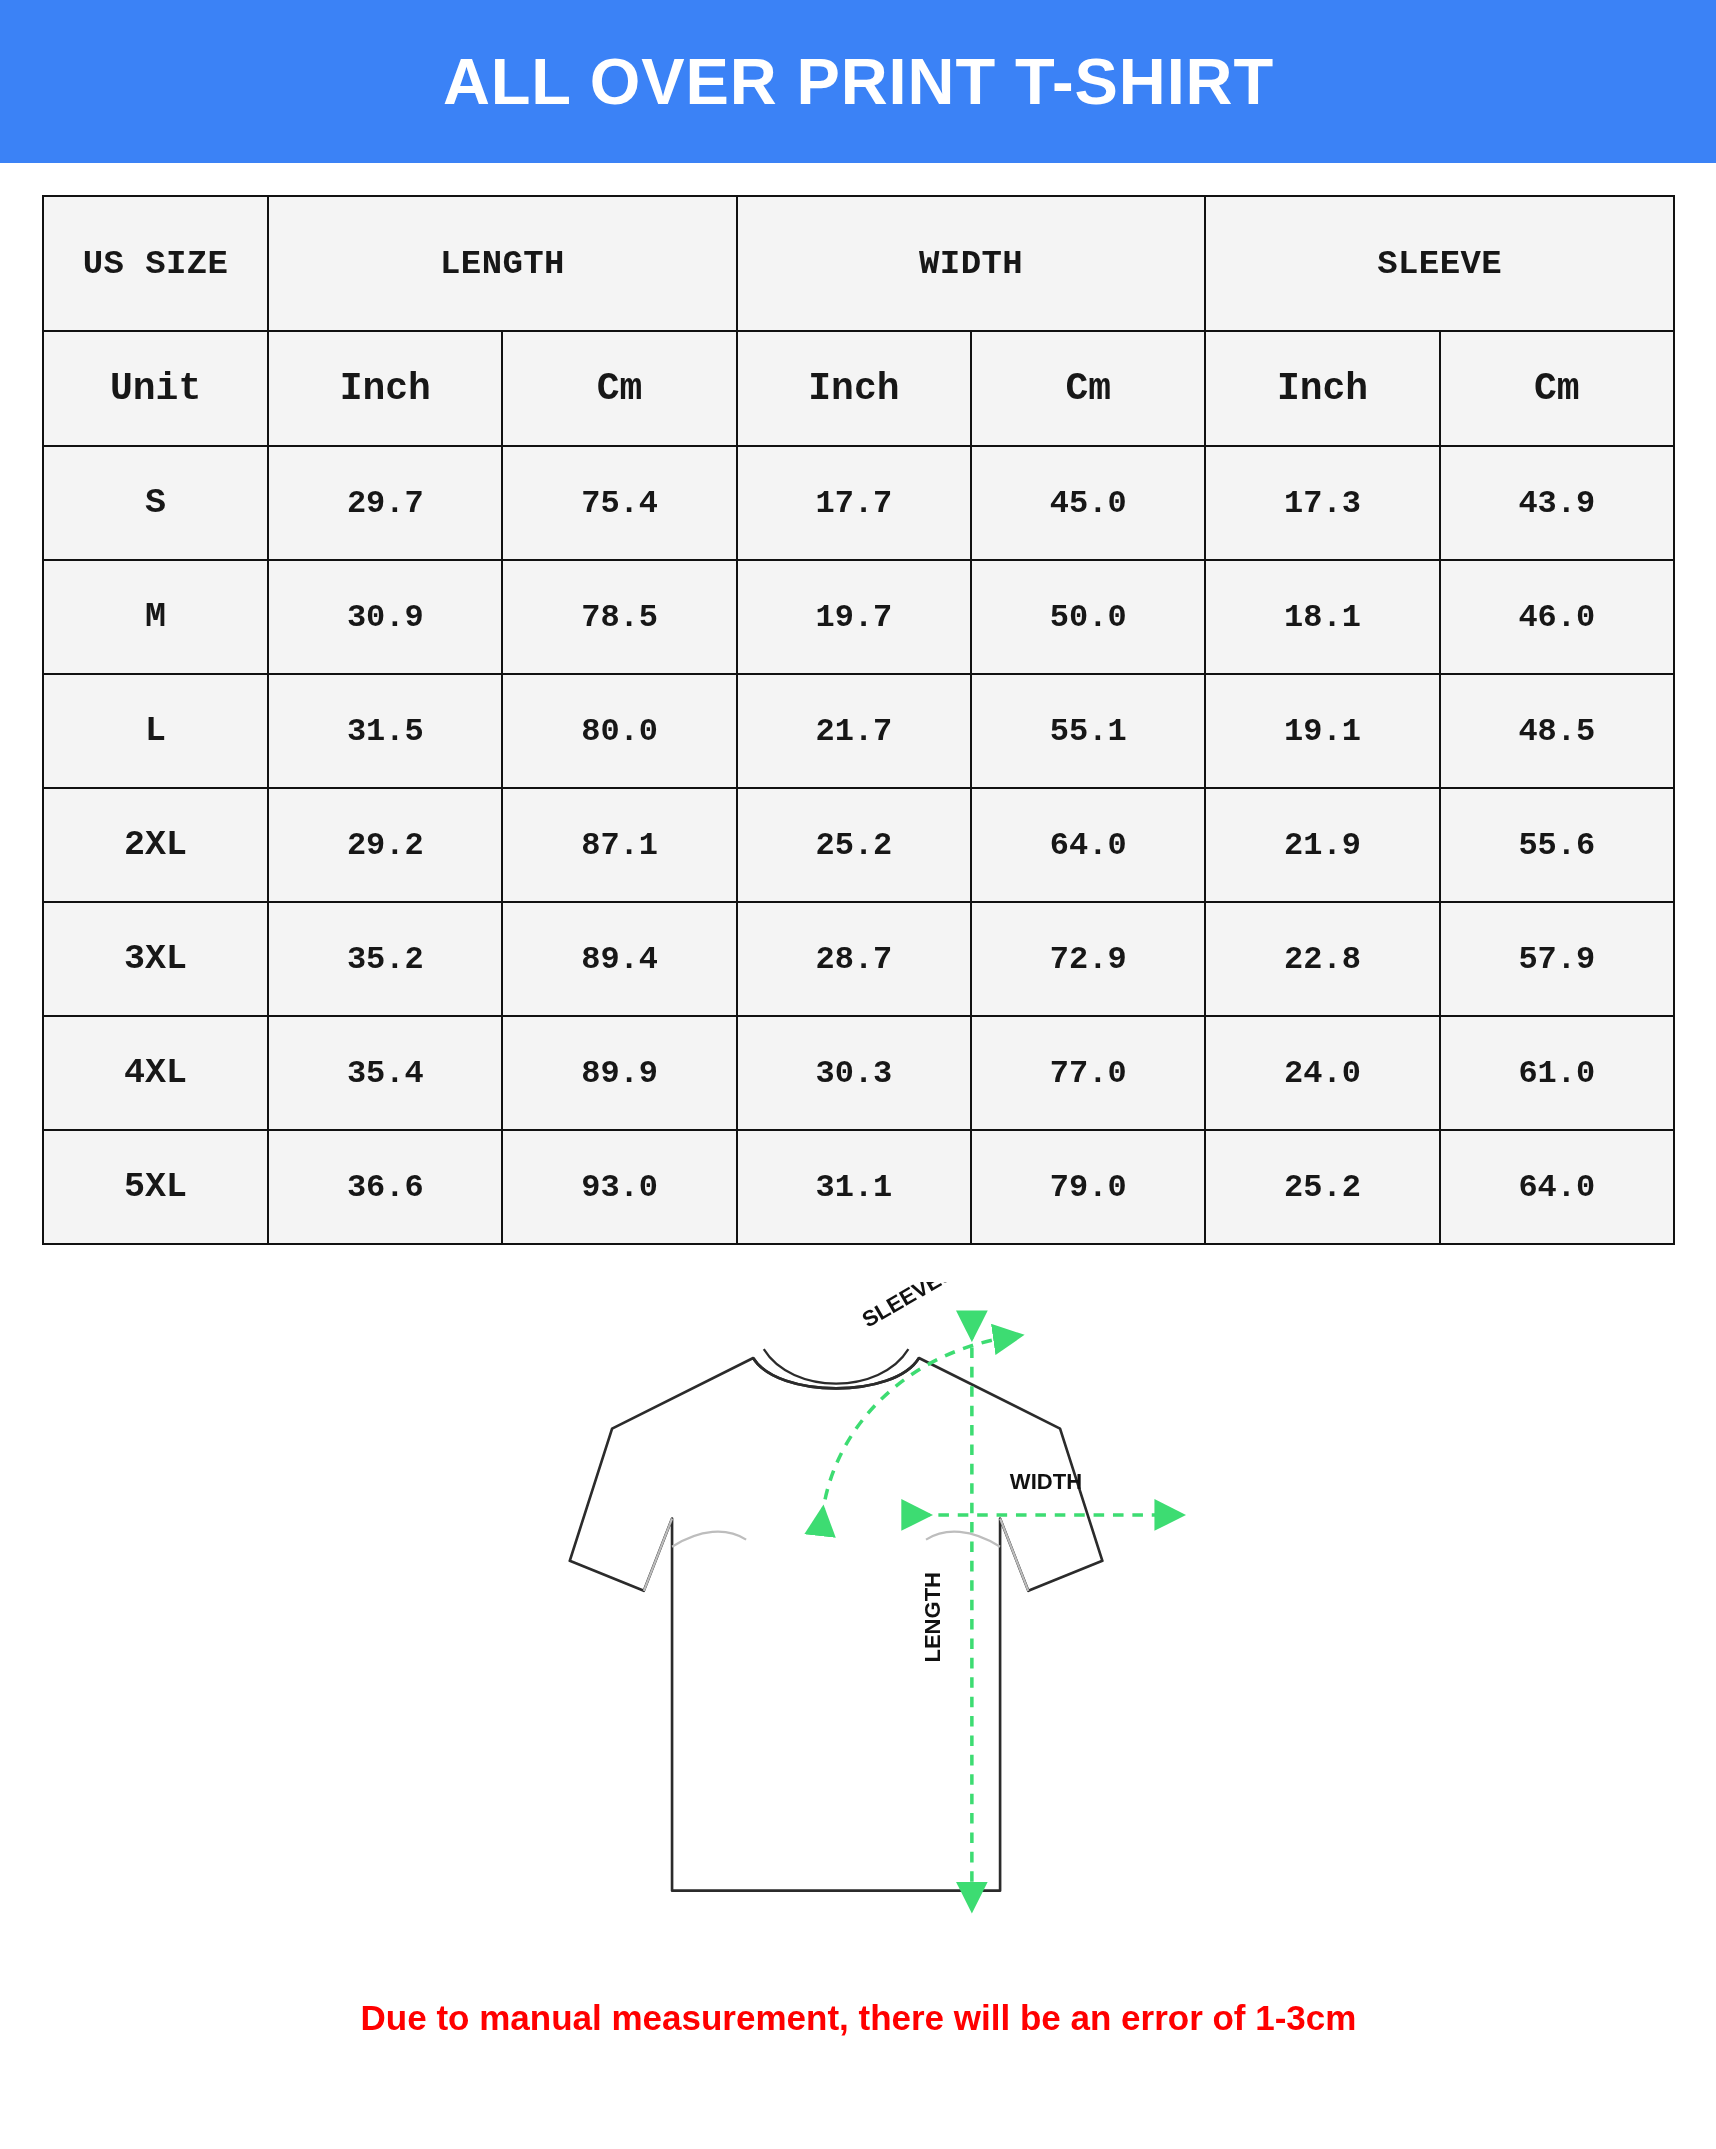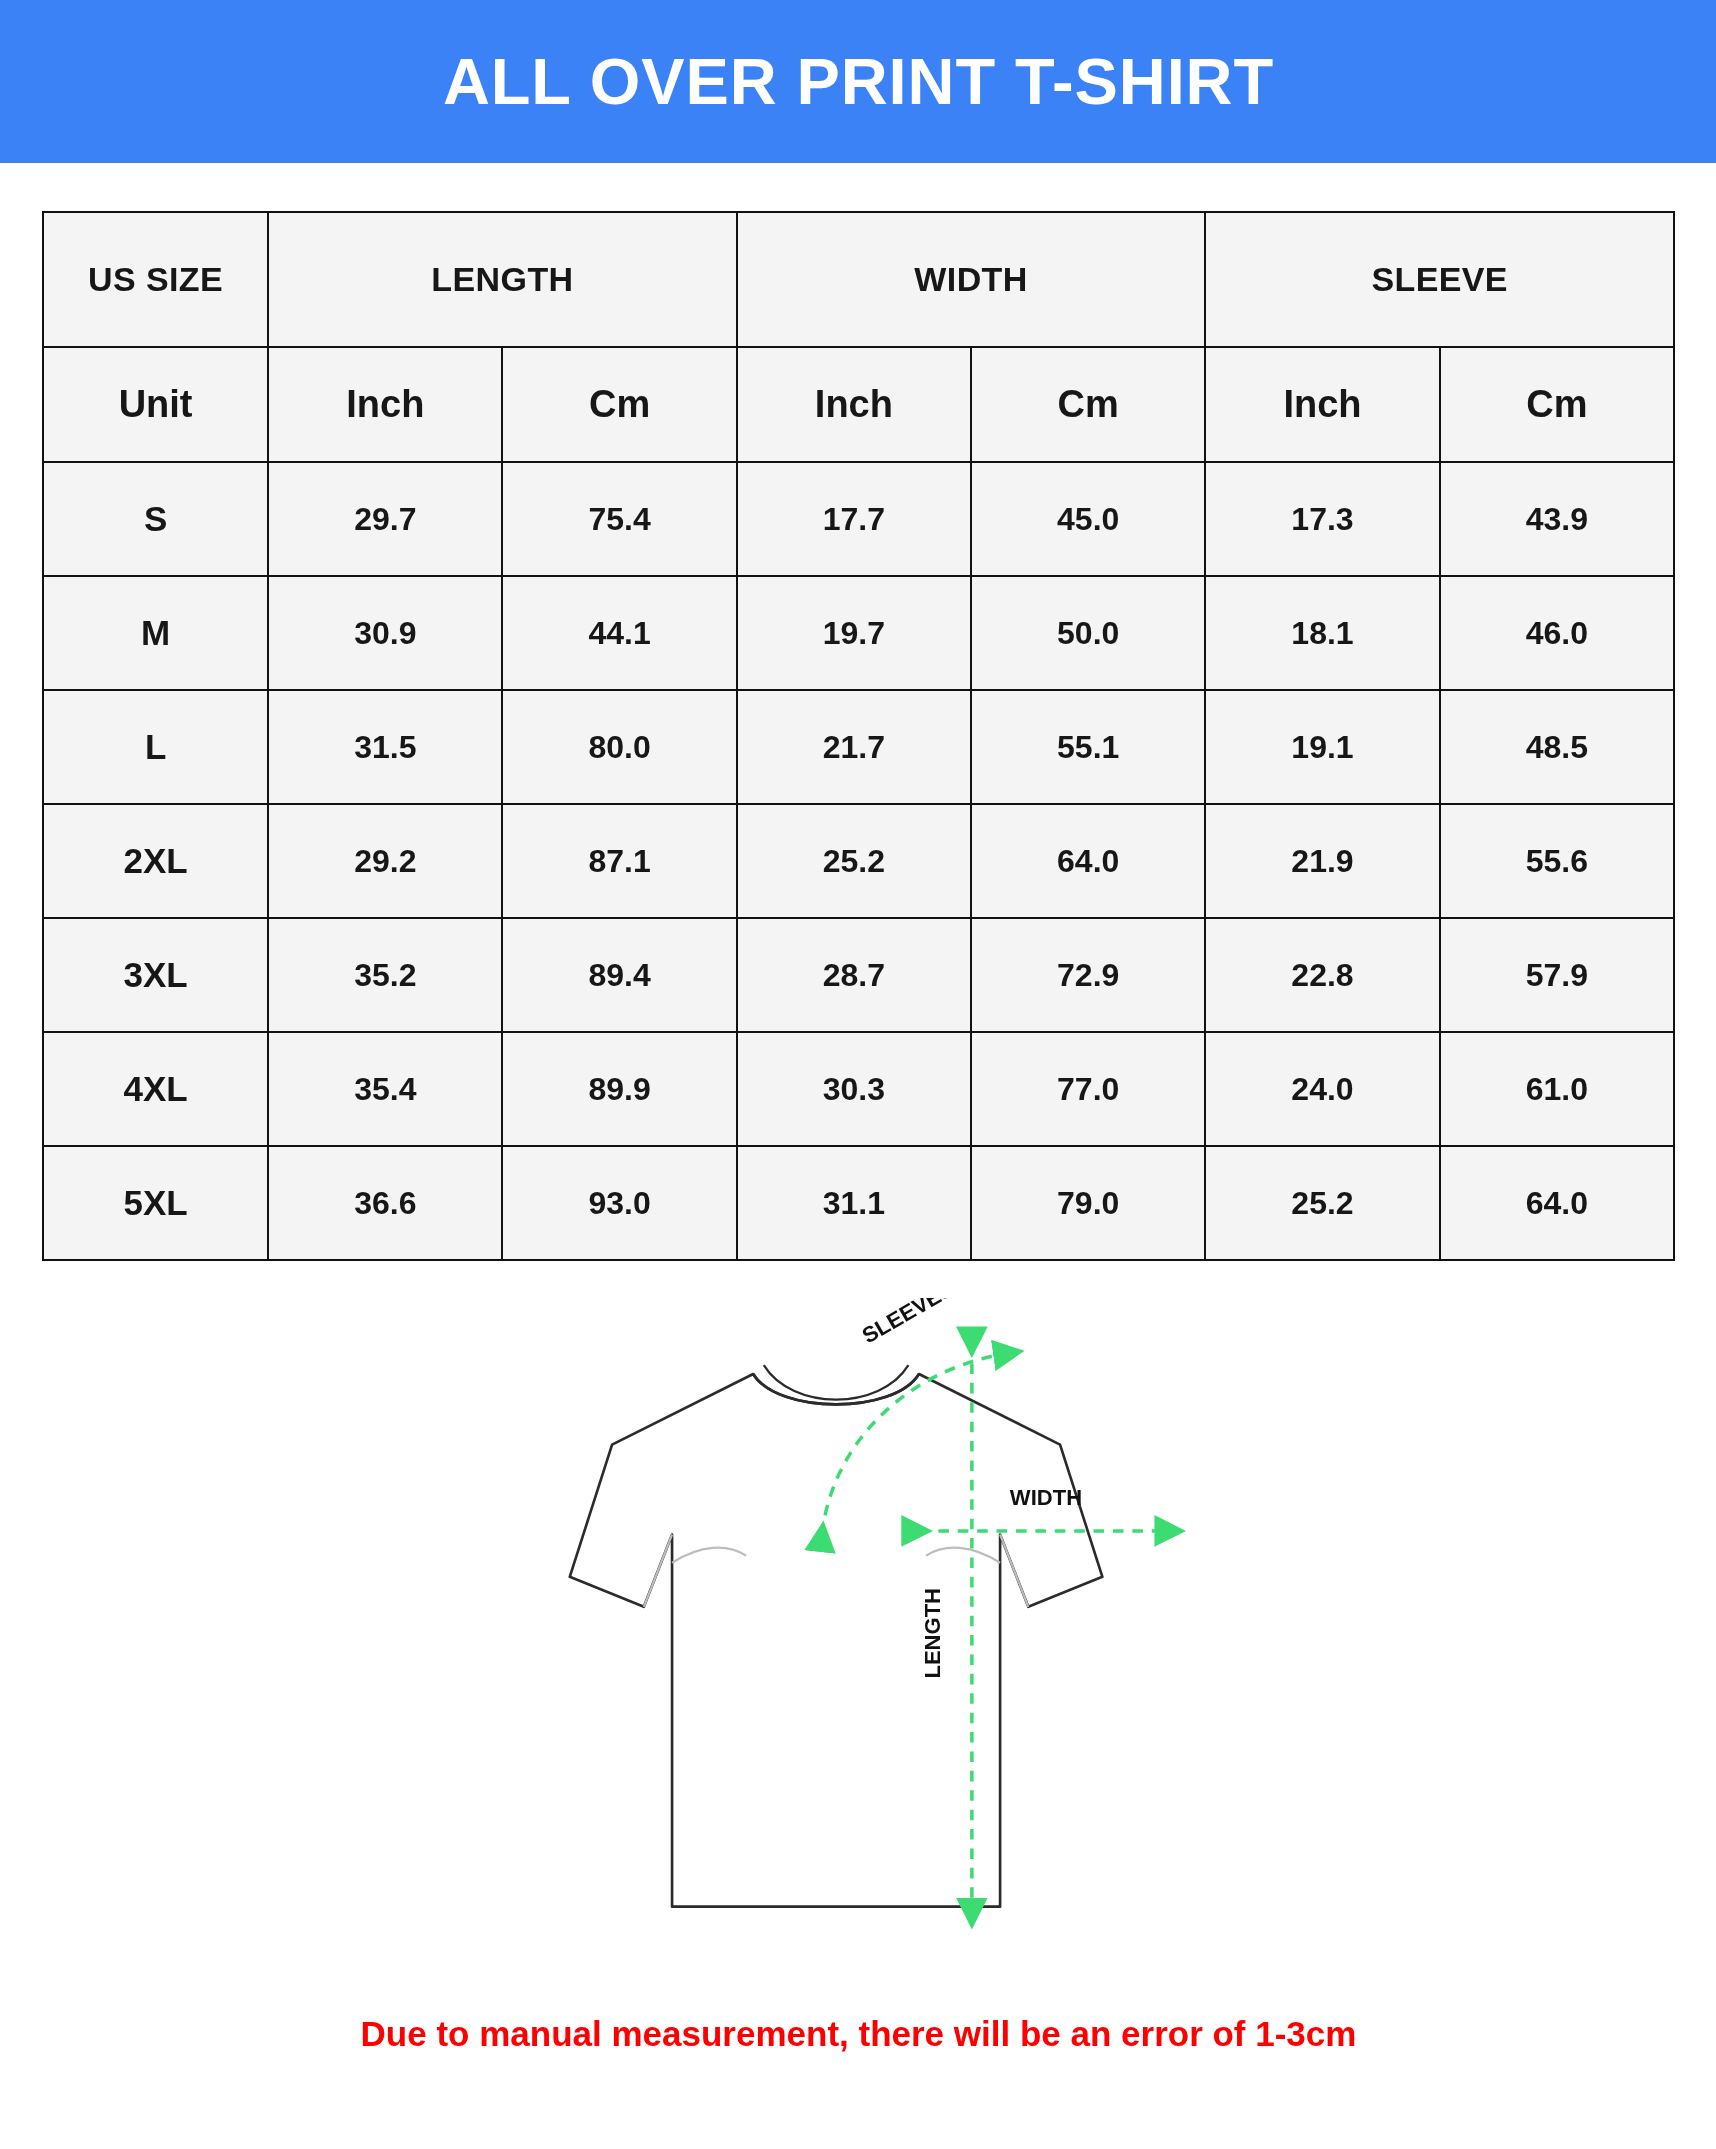--- a/index.html
+++ b/index.html
@@ -29,21 +29,22 @@
     color: #ffffff;
     font-size: 65px;
     font-weight: bold;
     letter-spacing: 0.9px;
     text-align: center;
     line-height: 1;
   }
 
   
   .table-wrap {
-    padding: 48px 42px 0 42px;
+    padding: 32px 42px 0 42px;
+    font-family: Liberation Mono, monospace;
   }
   table.size-table {
     border-collapse: collapse;
     width: 100%;
     table-layout: fixed;
   }
   table.size-table td, table.size-table th {
     border: 2.6px solid #111111;
     background: #f4f4f4;
     text-align: center;
@@ -133,21 +134,21 @@
         <td>29.7</td>
         <td>75.4</td>
         <td>17.7</td>
         <td>45.0</td>
         <td>17.3</td>
         <td>43.9</td>
       </tr>
       <tr class="data-row">
         <td class="size-cell">M</td>
         <td>30.9</td>
-        <td>44.1</td>
+        <td>78.5</td>
         <td>19.7</td>
         <td>50.0</td>
         <td>18.1</td>
         <td>46.0</td>
       </tr>
       <tr class="data-row">
         <td class="size-cell">L</td>
         <td>31.5</td>
         <td>80.0</td>
         <td>21.7</td>

